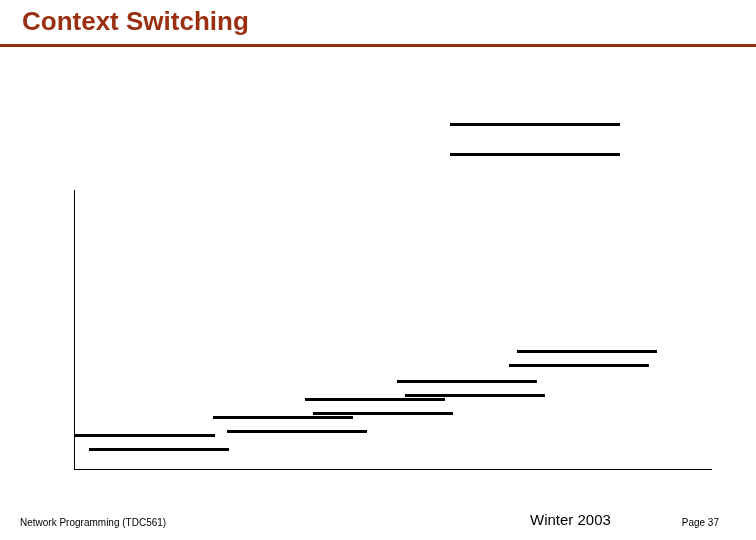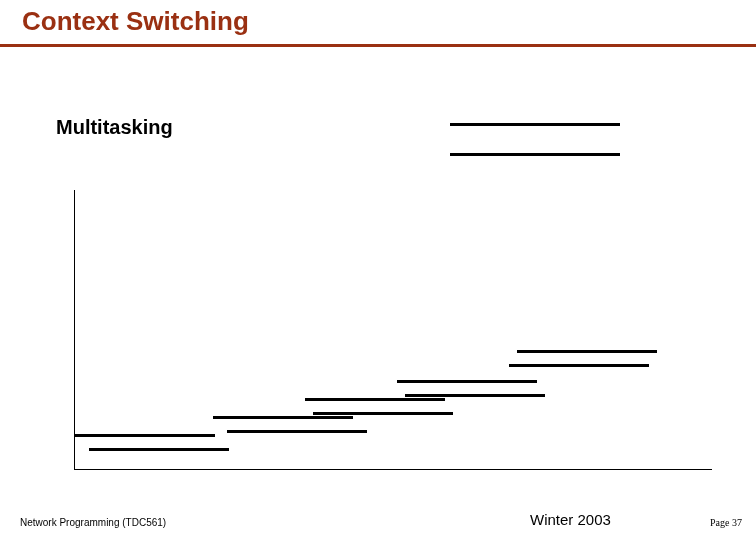--- a/index.html
+++ b/index.html
@@ -15,30 +15,29 @@
   }
   .label1 { position: absolute; left: 56px; top: 116px; font-size: 20px; font-weight: bold; color: #000; }
   .label2 { position: absolute; left: 56px; top: 146px; font-size: 20px; font-weight: bold; color: #000; }
   .chart {
     position: absolute; left: 74px; top: 190px; width: 638px; height: 280px;
     border-left: 1px solid #000; border-bottom: 1px solid #000;
   }
   .seg { position: absolute; height: 3px; background: #000; }
   .footer-left { position: absolute; left: 20px; bottom: 12px; font-size: 10px; color: #000; }
   .footer-mid  { position: absolute; left: 530px; bottom: 12px; font-size: 15px; color: #000; }
-  .footer-right{ position: absolute; right: 14px; bottom: 12px; font-size: 10px; color: #000; font-family: Liberation Serif, serif; }
+  .footer-right{ position: absolute; right: 37px; bottom: 12px; font-size: 10px; color: #000; }
 </style>
 </head>
 <body>
 
 <div class="slide">
   <div class="title">Context Switching</div>
   <div class="title-underline"></div>
 
-  <div class="label1">Multitasking</div>
 
   <div id="legend-holder">
       <div class="seg" style="position: absolute; left: 450px; top: 123px; width: 170px; height: 3px; background: rgb(0, 0, 0);"></div>
       <div class="seg" style="position: absolute; left: 450px; top: 153px; width: 170px; height: 3px; background: rgb(0, 0, 0);"></div>
     </div>
 
   <div class="chart" id="chart">
       <div class="seg" style="left: 0px; top: 244px; width: 140px;"></div>
       <div class="seg" style="left: 138px; top: 226px; width: 140px;"></div>
       <div class="seg" style="left: 230px; top: 208px; width: 140px;"></div>

